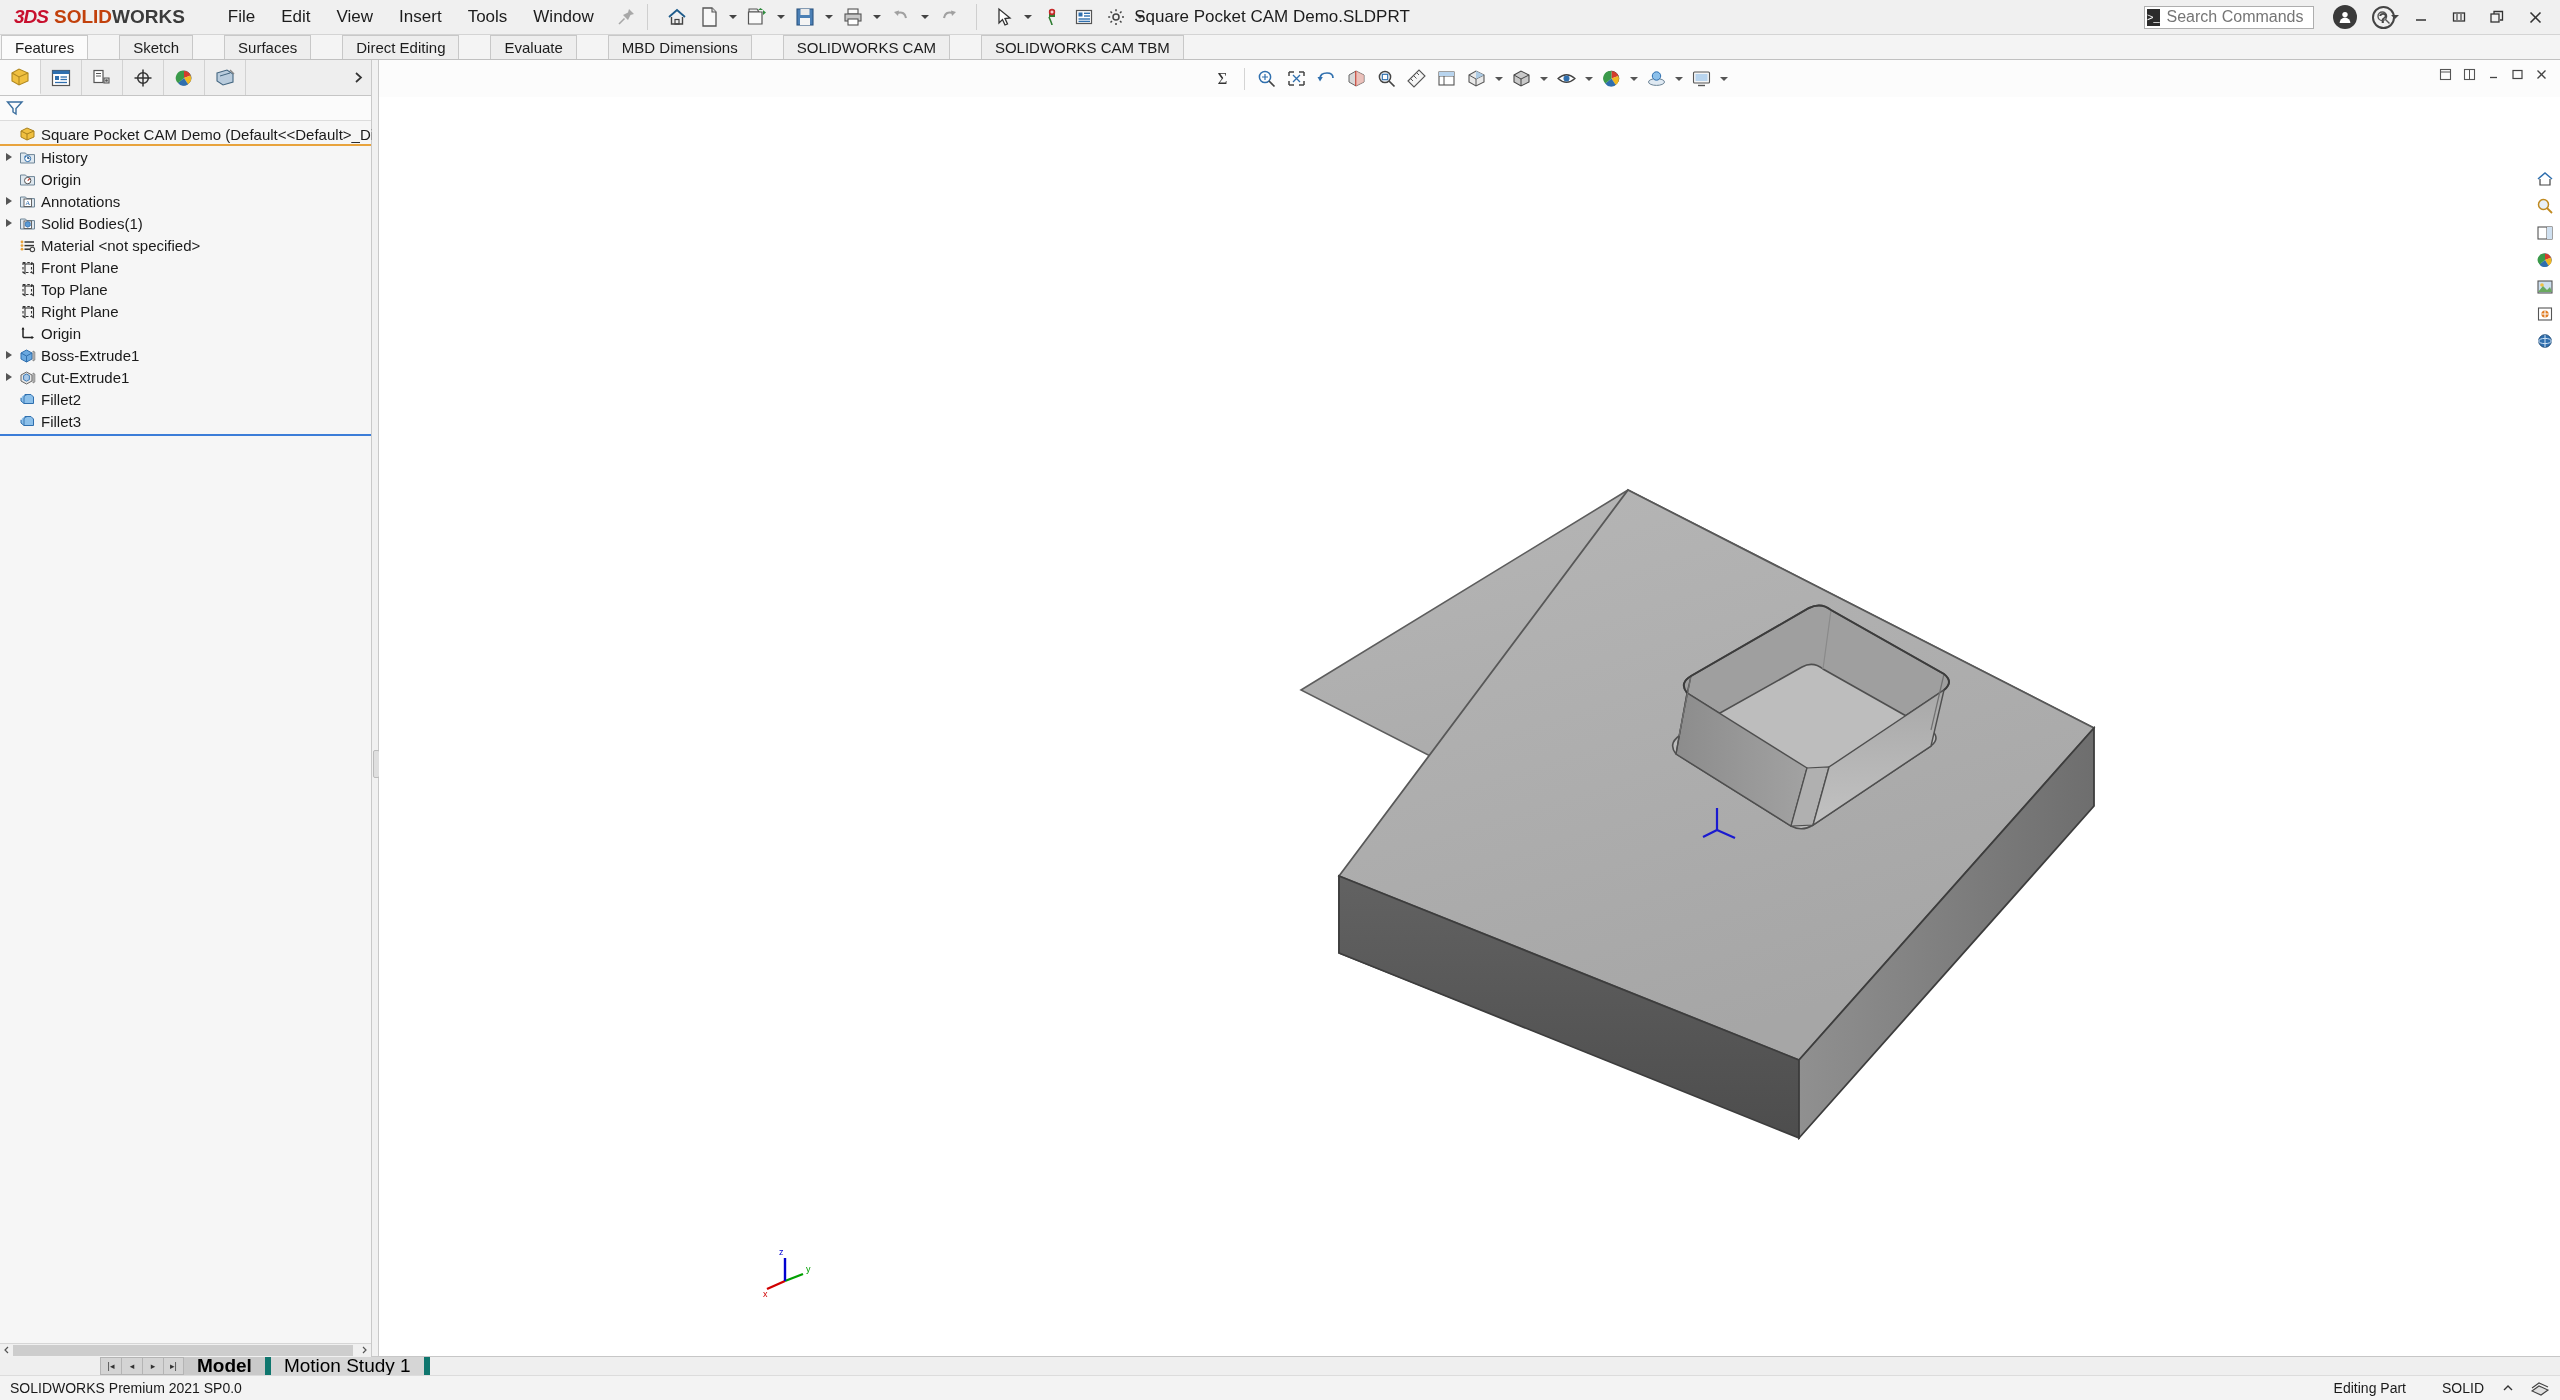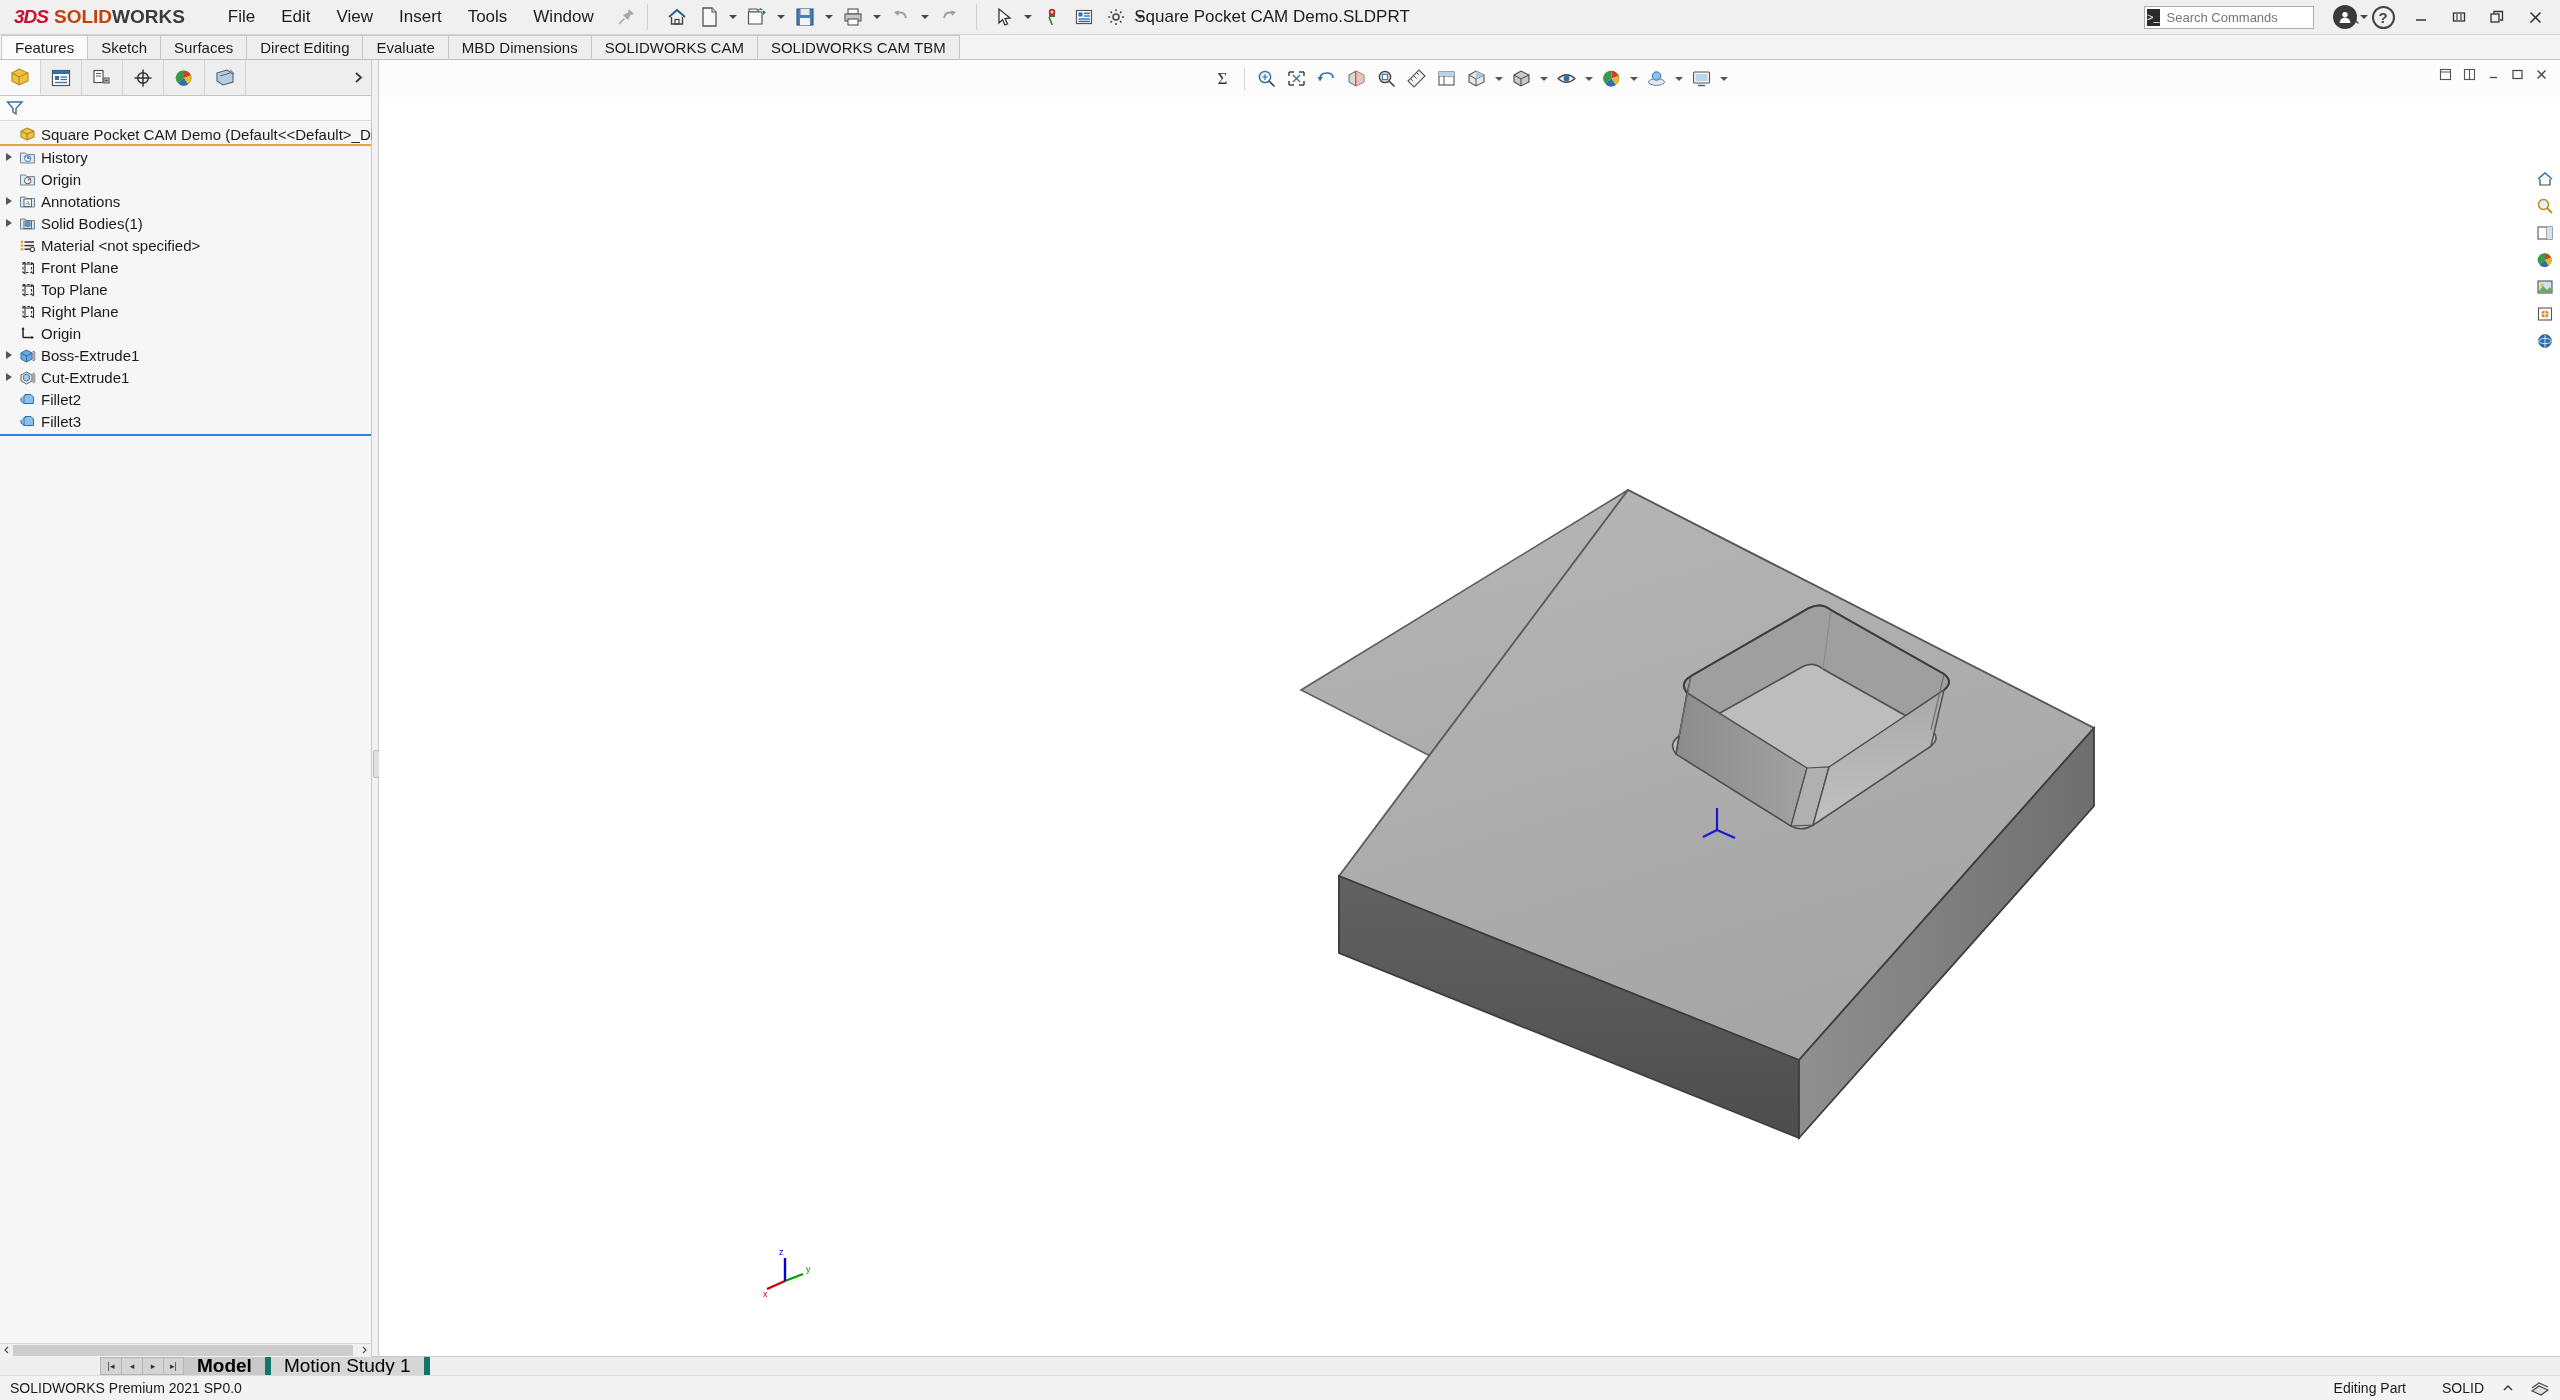--- a/index.html
+++ b/index.html
@@ -37,33 +37,34 @@
   .doc-title {
     position: absolute; left: 0; right: 16px; text-align: center;
     font-size: 17px; color: #1c1c1c; pointer-events: none;
   }
   .tb-right { margin-left: auto; display: flex; align-items: center; padding-right: 6px; }
   .search-box {
     width: 170px; height: 23px; border: 1px solid #aeaeae; background: #fff;
     display: flex; align-items: center; padding: 0 2px; margin-right: 12px;
   }
   .search-icon-box { width: 17px; height: 17px; background: #2b2b2b; color:#fff; font-size:11px; display:flex;align-items:center;justify-content:center; margin-right:5px; }
-  .search-input { border: none; outline: none; font-size: 13px; color: #666; flex: 1; background: transparent; font-family: "Liberation Sans", sans-serif; }
+  .search-input { border: none; outline: none; font-size: 16px; color: #666; flex: 1; background: transparent; font-family: "Liberation Sans", sans-serif; }
   .search-mag { width: 18px; display:flex; align-items:center; justify-content:center; color:#555; }
   .win-btn { width: 38px; height: 30px; display: flex; align-items: center; justify-content: center; cursor: default; color:#333; }
   .round-icon { width: 24px; height: 24px; border-radius: 50%; background: #3a3a3a; display:flex;align-items:center;justify-content:center; }
   .help-icon { width: 23px; height: 23px; border-radius: 50%; border: 2px solid #444; display:flex;align-items:center;justify-content:center; font-size:15px; color:#444; font-weight:bold; }
 
   
   .cmdtabs {
     height: 25px; min-height: 25px;
     background: #f4f4f4;
     display: flex; align-items: flex-end;
     border-bottom: 1px solid #c0c0c0;
     padding-left: 1px;
+    gap: 32px;
   }
   .cmdtab {
     height: 24px; padding: 0 13px;
     display: flex; align-items: center;
     font-size: 15px; color: #1c1c1c;
     background: #eeeeee;
     border: 1px solid #c8c8c8; border-bottom: none;
     margin-right: -1px; cursor: default;
   }
   .cmdtab.active { background: #fbfbfb; }

